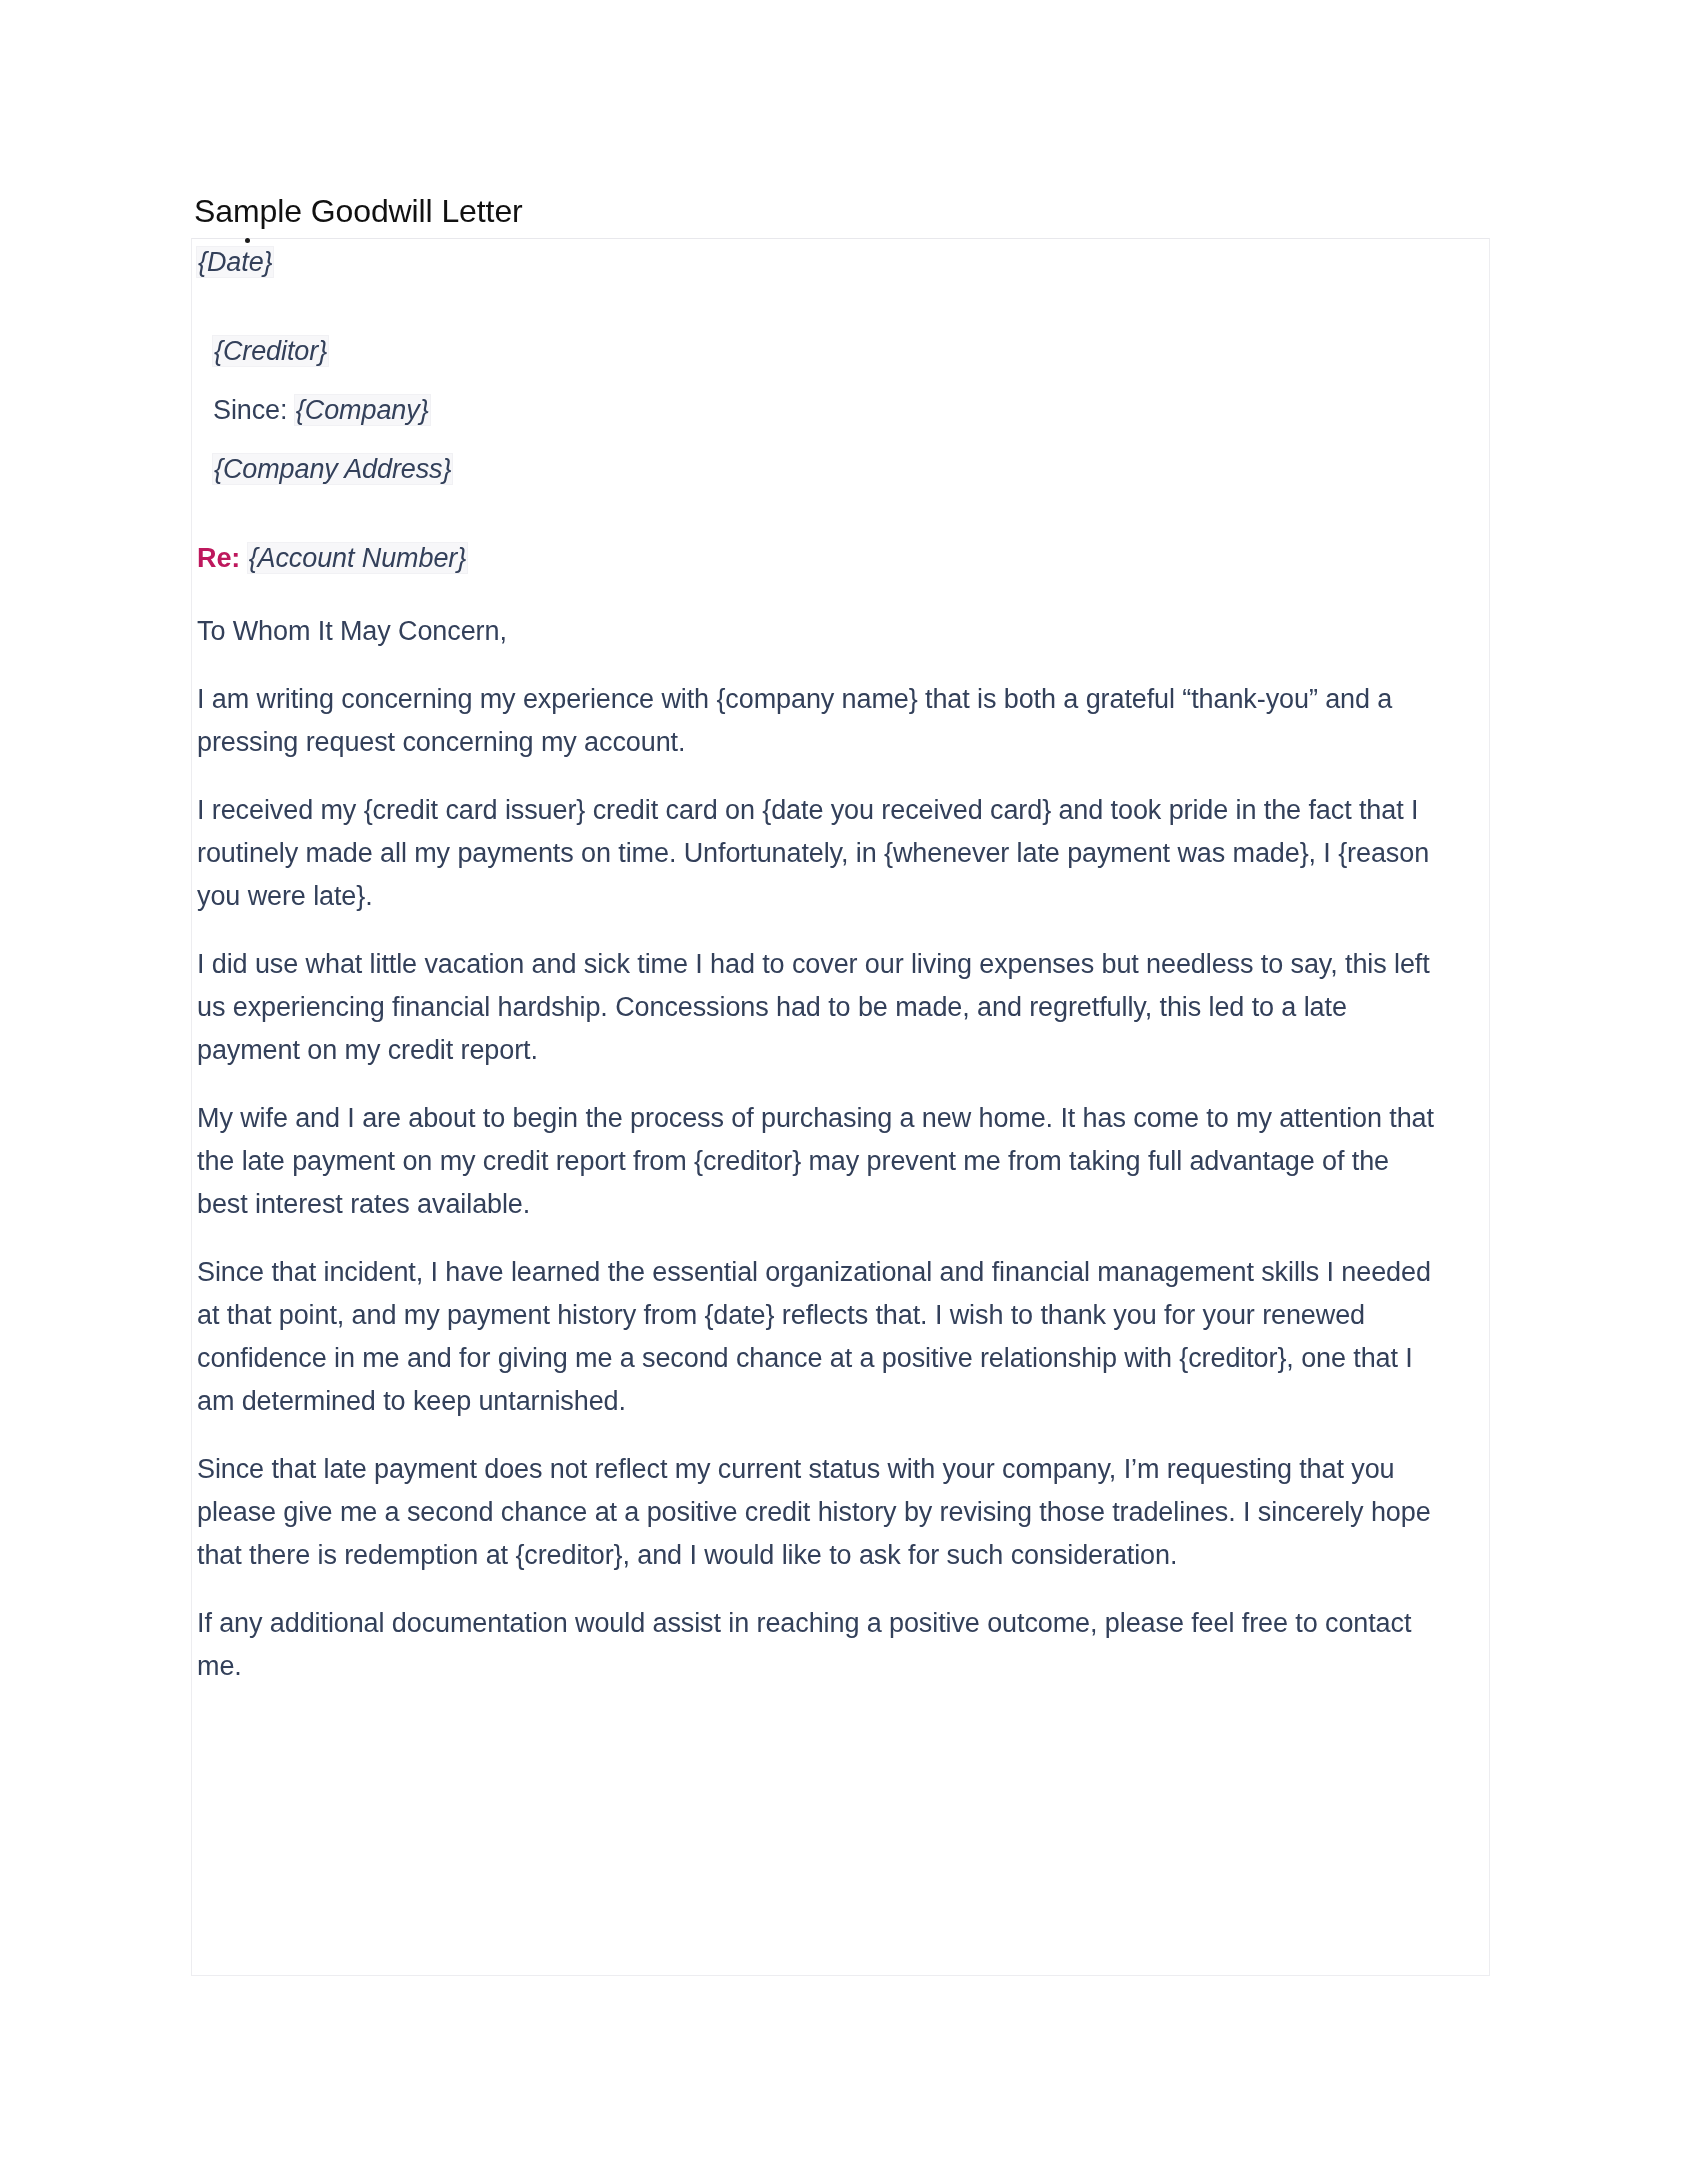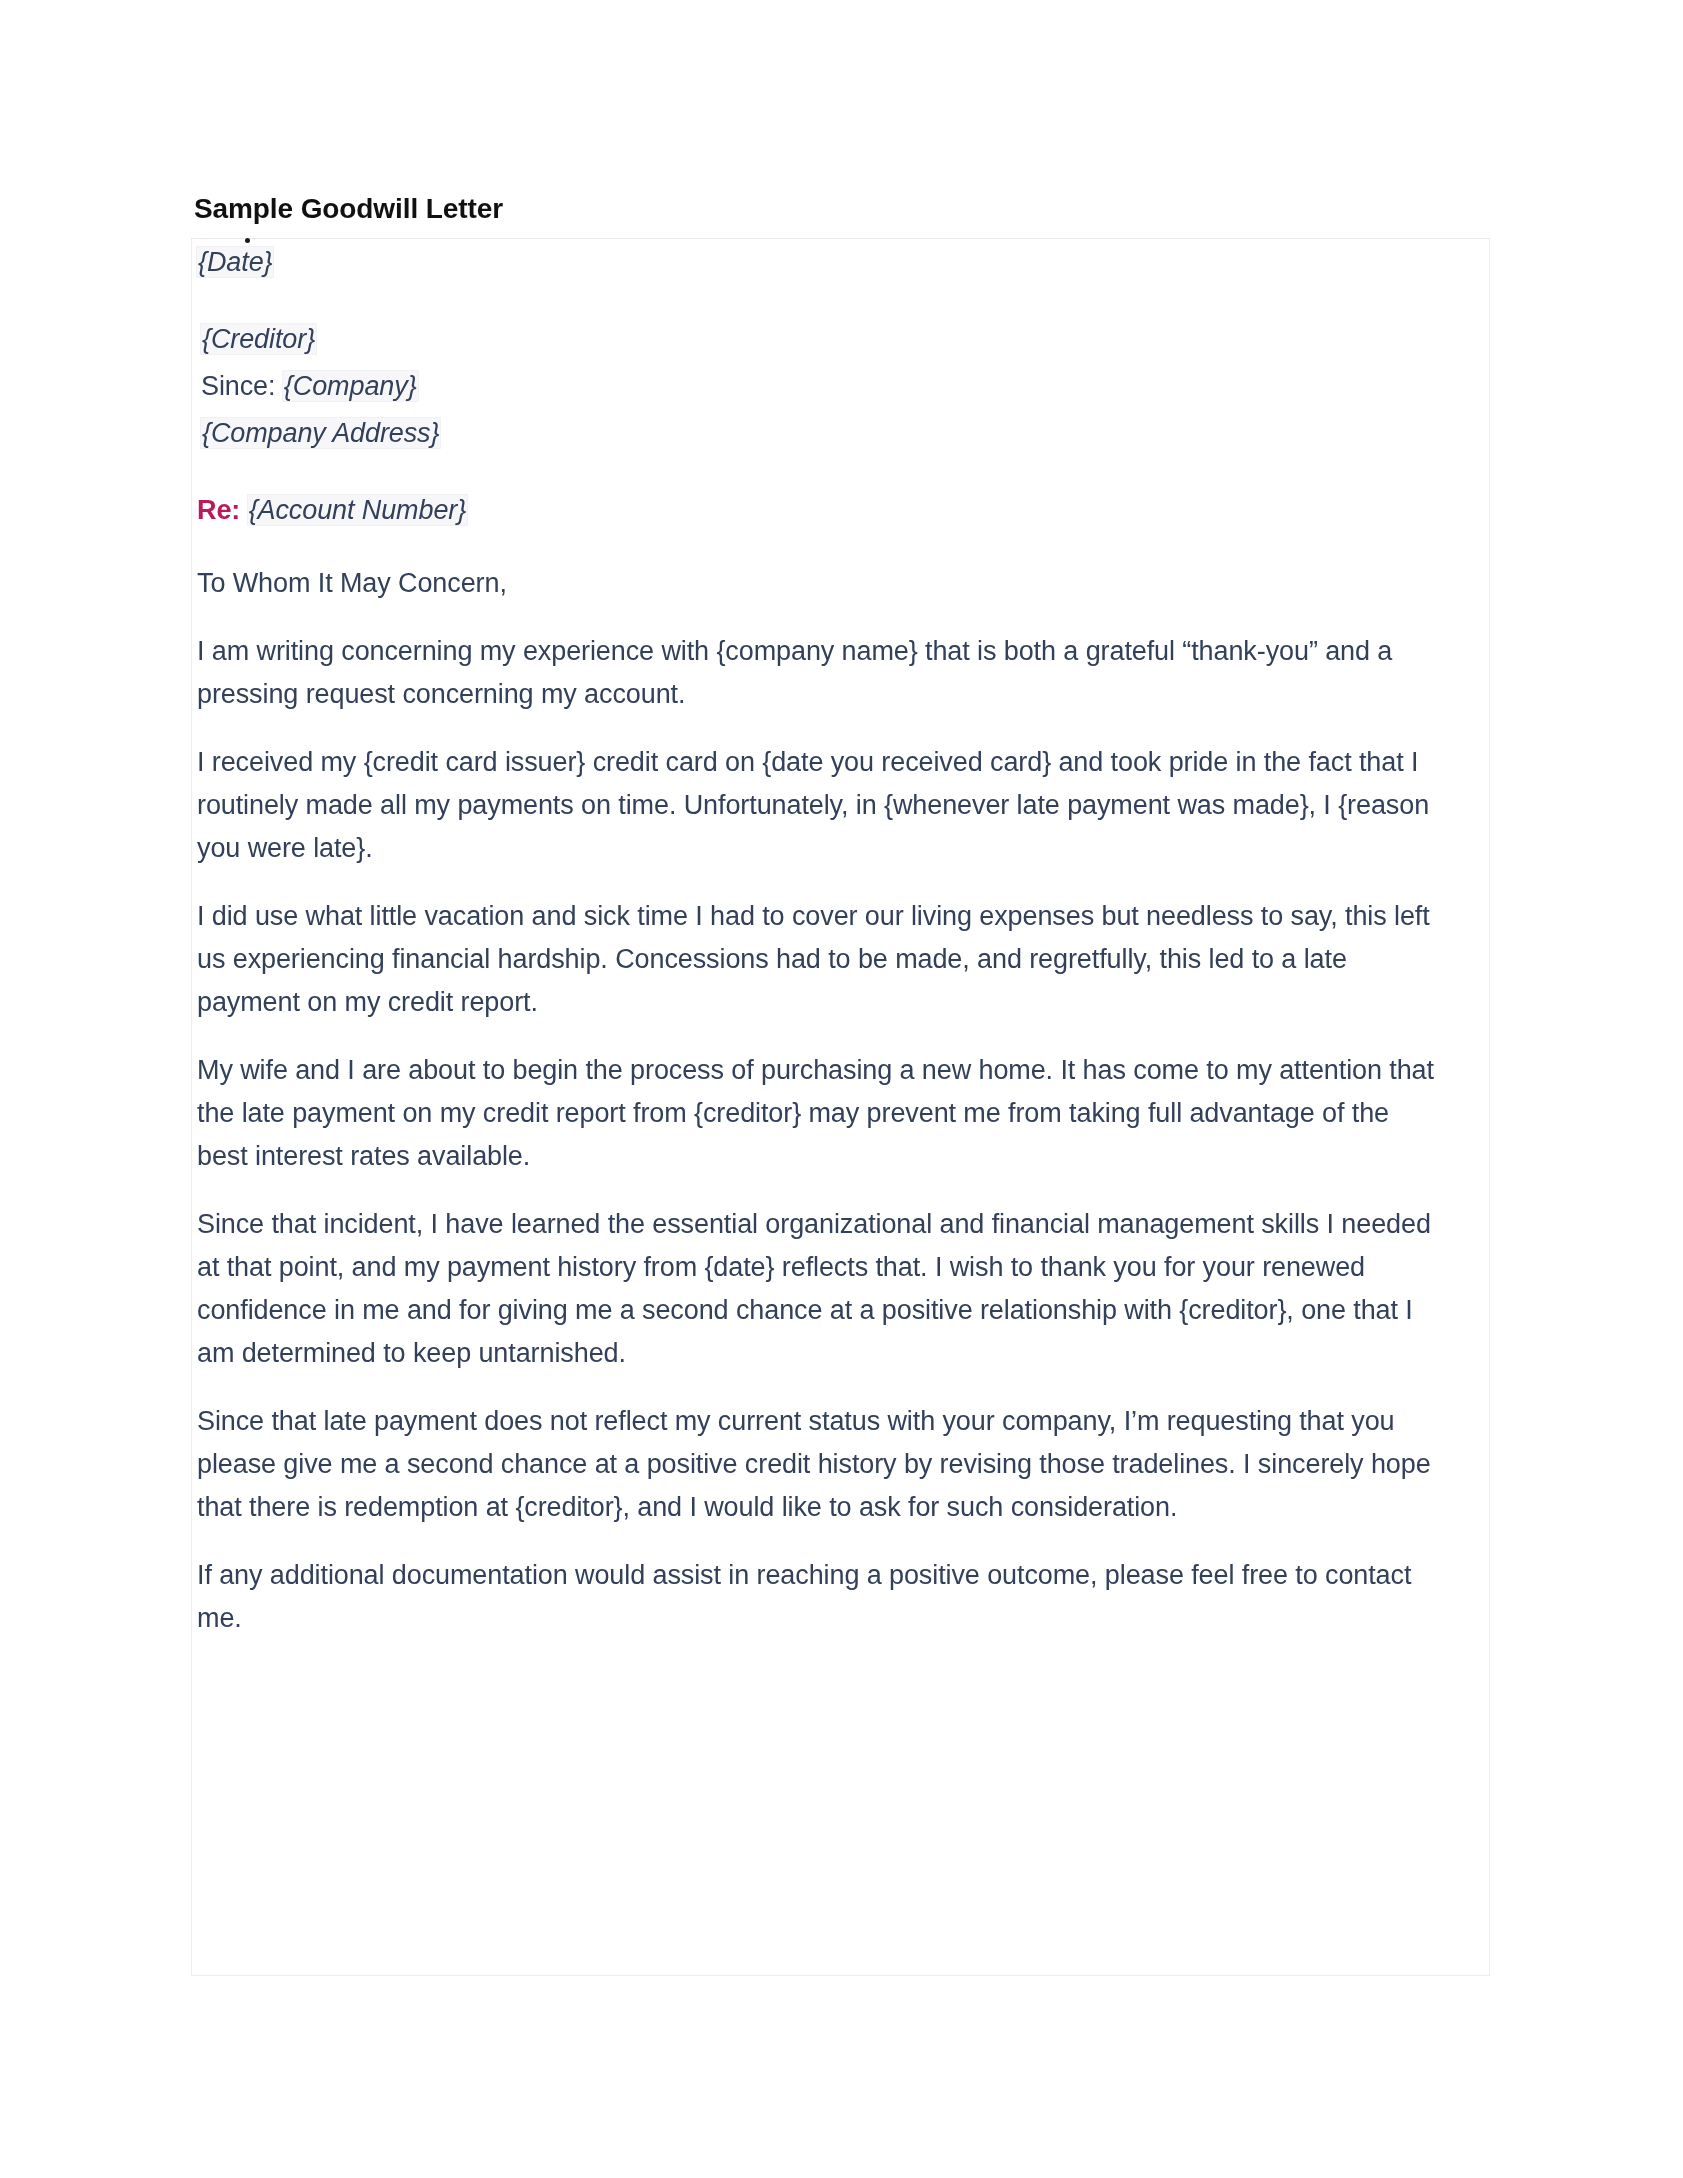--- a/index.html
+++ b/index.html
@@ -20,22 +20,22 @@
     height: 2178px;
     background: #ffffff;
     box-sizing: border-box;
   }
 
   
   .doc-title {
     position: absolute;
     left: 194px;
     top: 193px;
-    font-size: 28px;
-    font-weight: bold;
+    font-size: 32px;
+    font-weight: normal;
     color: #111111;
     letter-spacing: -0.1px;
     line-height: 1.15;
     white-space: nowrap;
   }
 
   
   .letter-box {
     position: absolute;
     left: 191px;
@@ -64,21 +64,21 @@
     letter-spacing: -0.1px;
     margin: 0;
   }
 
   .para {
     margin-bottom: 25px;
     max-width: 1238px;
   }
 
   .addr-line {
-    margin: 4px;
+    margin: 16px;
   }
   .gap-md { height: 30px; }
 
   
   .field {
     background: #f7f7f9;
     box-shadow: 0 0 0 1px #f1f1f4;
     font-style: italic;
     padding: 0 1px;
   }

